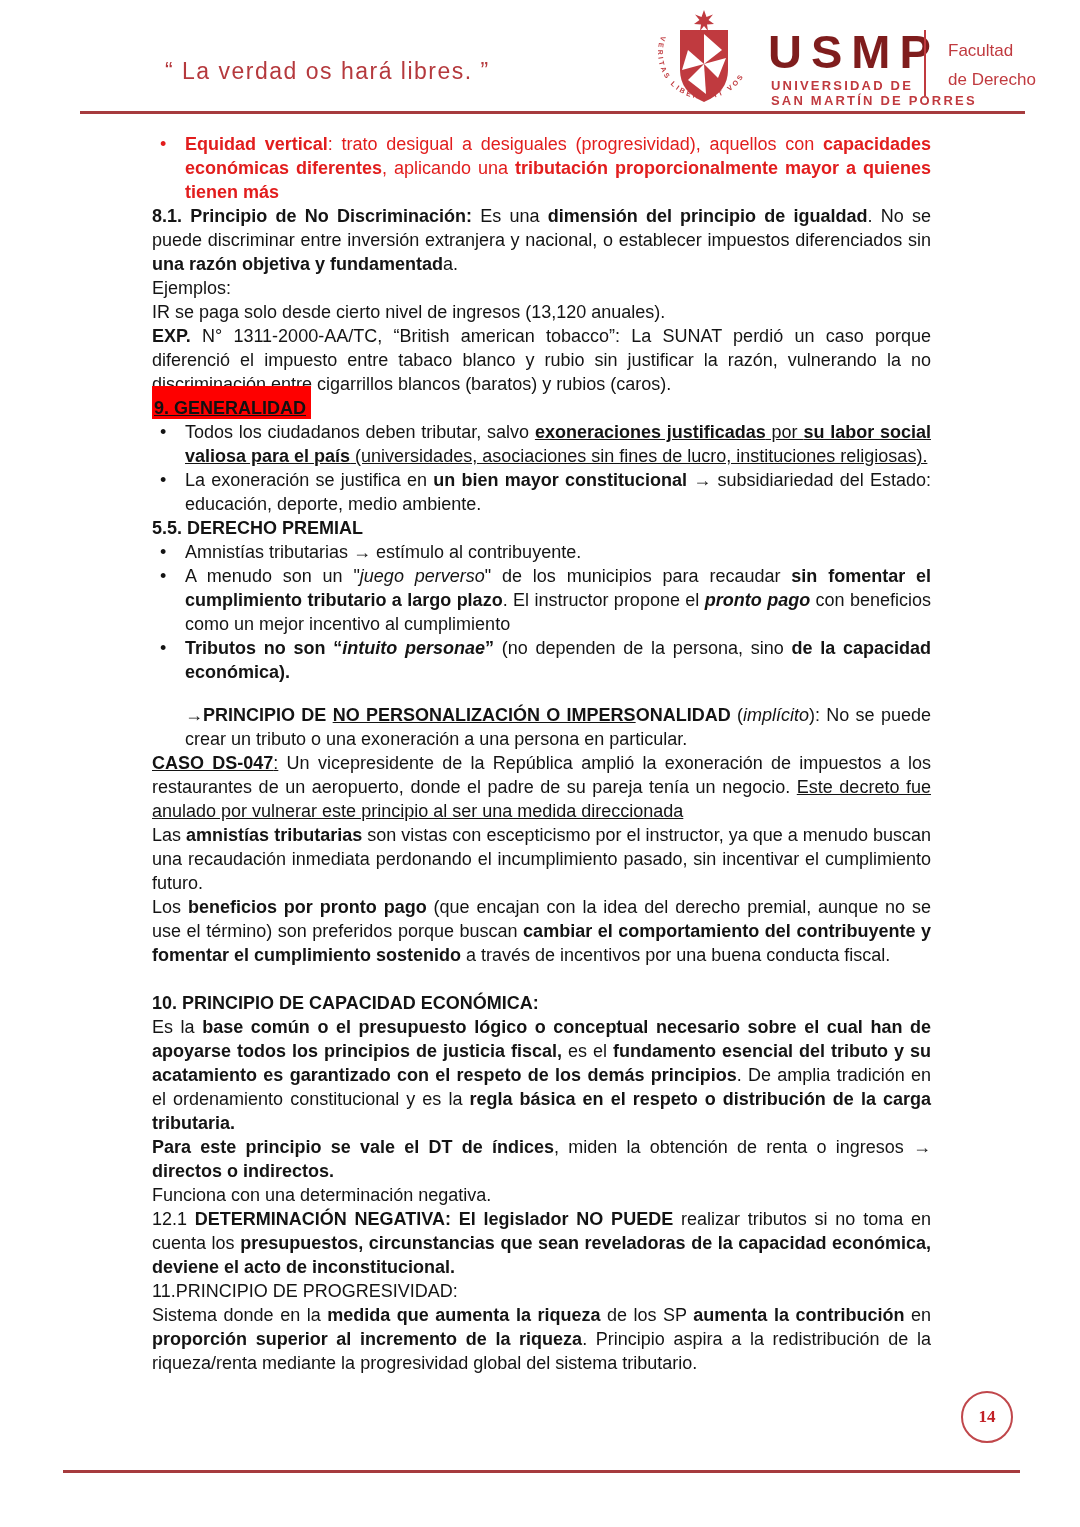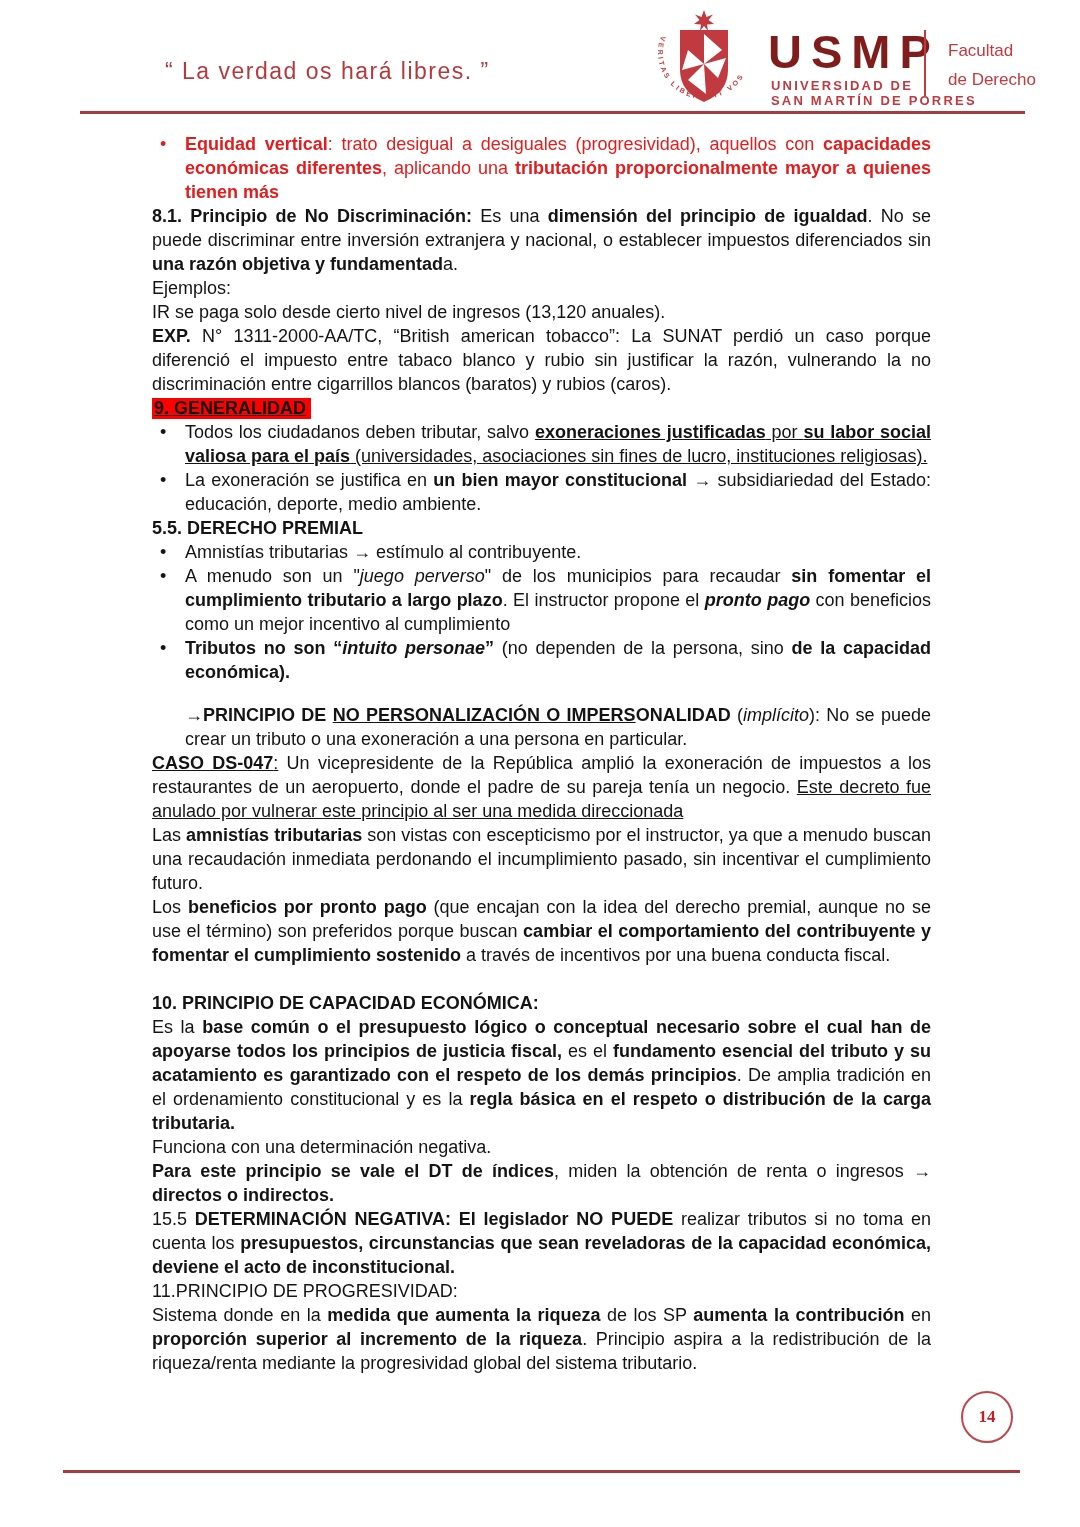--- a/index.html
+++ b/index.html
@@ -45,21 +45,21 @@
   }
   .block { text-align:justify; margin:0; }
   .bullet { position:relative; padding-left:33px; }
   .marker { position:absolute; left:8px; color:#141414; }
   .indent { padding-left:33px;margin-top:19px; }
   .red, .red .marker { color:#e21d1d; }
   .b { font-weight:bold; }
   .i { font-style:italic; }
   .u { text-decoration:underline; }
   .spacer { height:24px; }
-  .highlight .content { background:#fe0000; padding:0 5px 1px 2px; }
+  .highlight .content { background:#fe0000; padding:12px 5px 1px 2px; }
   .highlight .hl { color:#111111; font-weight:bold; text-decoration:underline; }
   
   #page-number-circle {
     position:absolute; left:961px; top:1391px;
     width:48px; height:48px; border:2px solid #c0474b; border-radius:50%;
     display:flex; align-items:center; justify-content:center;
     font-size:17px; font-weight:bold; color:#c22126;font-family:Liberation Serif, serif;
   }
 </style>
 </head>
@@ -116,23 +116,23 @@
       <div class="block bullet"><span class="marker">•</span><span class="content"><span class="">Amnistías tributarias → estímulo al contribuyente.</span></span></div>
       <div class="block bullet"><span class="marker">•</span><span class="content"><span class="">A menudo son un "</span><span class="i">juego perverso</span><span class="">" de los municipios para recaudar </span><span class="b">sin fomentar el cumplimiento tributario a largo plazo</span><span class="">. El instructor propone el </span><span class="b i">pronto pago</span><span class=""> con beneficios como un mejor incentivo al cumplimiento</span></span></div>
       <div class="block bullet"><span class="marker">•</span><span class="content"><span class="b">Tributos no son “</span><span class="b i">intuito personae</span><span class="b">”</span><span class=""> (no dependen de la persona, sino </span><span class="b">de la capacidad económica).</span></span></div>
       <div class="block para indent"><span class="content"><span class="b">→PRINCIPIO DE </span><span class="b u">NO PERSONALIZACIÓN O IMPERS</span><span class="b">ONALIDAD</span><span class=""> (</span><span class="i">implícito</span><span class="">): No se puede crear un tributo o una exoneración a una persona en particular.</span></span></div>
       <div class="block para"><span class="content"><span class="b u">CASO DS-047</span><span class="u">:</span><span class=""> Un vicepresidente de la República amplió la exoneración de impuestos a los restaurantes de un aeropuerto, donde el padre de su pareja tenía un negocio. </span><span class="u">Este decreto fue anulado por vulnerar este principio al ser una medida direccionada</span></span></div>
       <div class="block para"><span class="content"><span class="">Las </span><span class="b">amnistías tributarias</span><span class=""> son vistas con escepticismo por el instructor, ya que a menudo buscan una recaudación inmediata perdonando el incumplimiento pasado, sin incentivar el cumplimiento futuro.</span></span></div>
       <div class="block para"><span class="content"><span class="">Los </span><span class="b">beneficios por pronto pago</span><span class=""> (que encajan con la idea del derecho premial, aunque no se use el término) son preferidos porque buscan </span><span class="b">cambiar el comportamiento del contribuyente y fomentar el cumplimiento sostenido</span><span class=""> a través de incentivos por una buena conducta fiscal.</span></span></div>
       <div class="spacer"></div>
       <div class="block para"><span class="content"><span class="b">10. PRINCIPIO DE CAPACIDAD ECONÓMICA:</span></span></div>
       <div class="block para"><span class="content"><span class="">Es la </span><span class="b">base común o el presupuesto lógico o conceptual necesario sobre el cual han de apoyarse todos los principios de justicia fiscal,</span><span class=""> es el </span><span class="b">fundamento esencial del tributo y su acatamiento es garantizado con el respeto de los demás principios</span><span class="">. De amplia tradición en el ordenamiento constitucional y es la </span><span class="b">regla básica en el respeto o distribución de la carga tributaria.</span></span></div>
+      <div class="block para"><span class="content"><span class="b">Para este principio se vale el DT de índices</span><span class="">, miden la obtención de renta o ingresos </span><span class="b">→ directos o indirectos.</span></span></div>
       <div class="block para"><span class="content"><span class="">Funciona con una determinación negativa.</span></span></div>
-      <div class="block para"><span class="content"><span class="b">Para este principio se vale el DT de índices</span><span class="">, miden la obtención de renta o ingresos </span><span class="b">→ directos o indirectos.</span></span></div>
-      <div class="block para"><span class="content"><span class="">15.5 </span><span class="b">DETERMINACIÓN NEGATIVA: El legislador NO PUEDE</span><span class=""> realizar tributos si no toma en cuenta los </span><span class="b">presupuestos, circunstancias que sean reveladoras de la capacidad económica, deviene el acto de inconstitucional.</span></span></div>
+      <div class="block para"><span class="content"><span class="">12.1 </span><span class="b">DETERMINACIÓN NEGATIVA: El legislador NO PUEDE</span><span class=""> realizar tributos si no toma en cuenta los </span><span class="b">presupuestos, circunstancias que sean reveladoras de la capacidad económica, deviene el acto de inconstitucional.</span></span></div>
       <div class="block para"><span class="content"><span class="">11.PRINCIPIO DE PROGRESIVIDAD:</span></span></div>
       <div class="block para"><span class="content"><span class="">Sistema donde en la </span><span class="b">medida que aumenta la riqueza</span><span class=""> de los SP </span><span class="b">aumenta la contribución</span><span class=""> en </span><span class="b">proporción superior al incremento de la riqueza</span><span class="">. Principio aspira a la redistribución de la riqueza/renta mediante la progresividad global del sistema tributario.</span></span></div>
     </div>
 
   <div id="page-number-circle">
     <span>14</span>
   </div>
   <div id="rule-bottom" class="rule"></div>
 
 </div>

